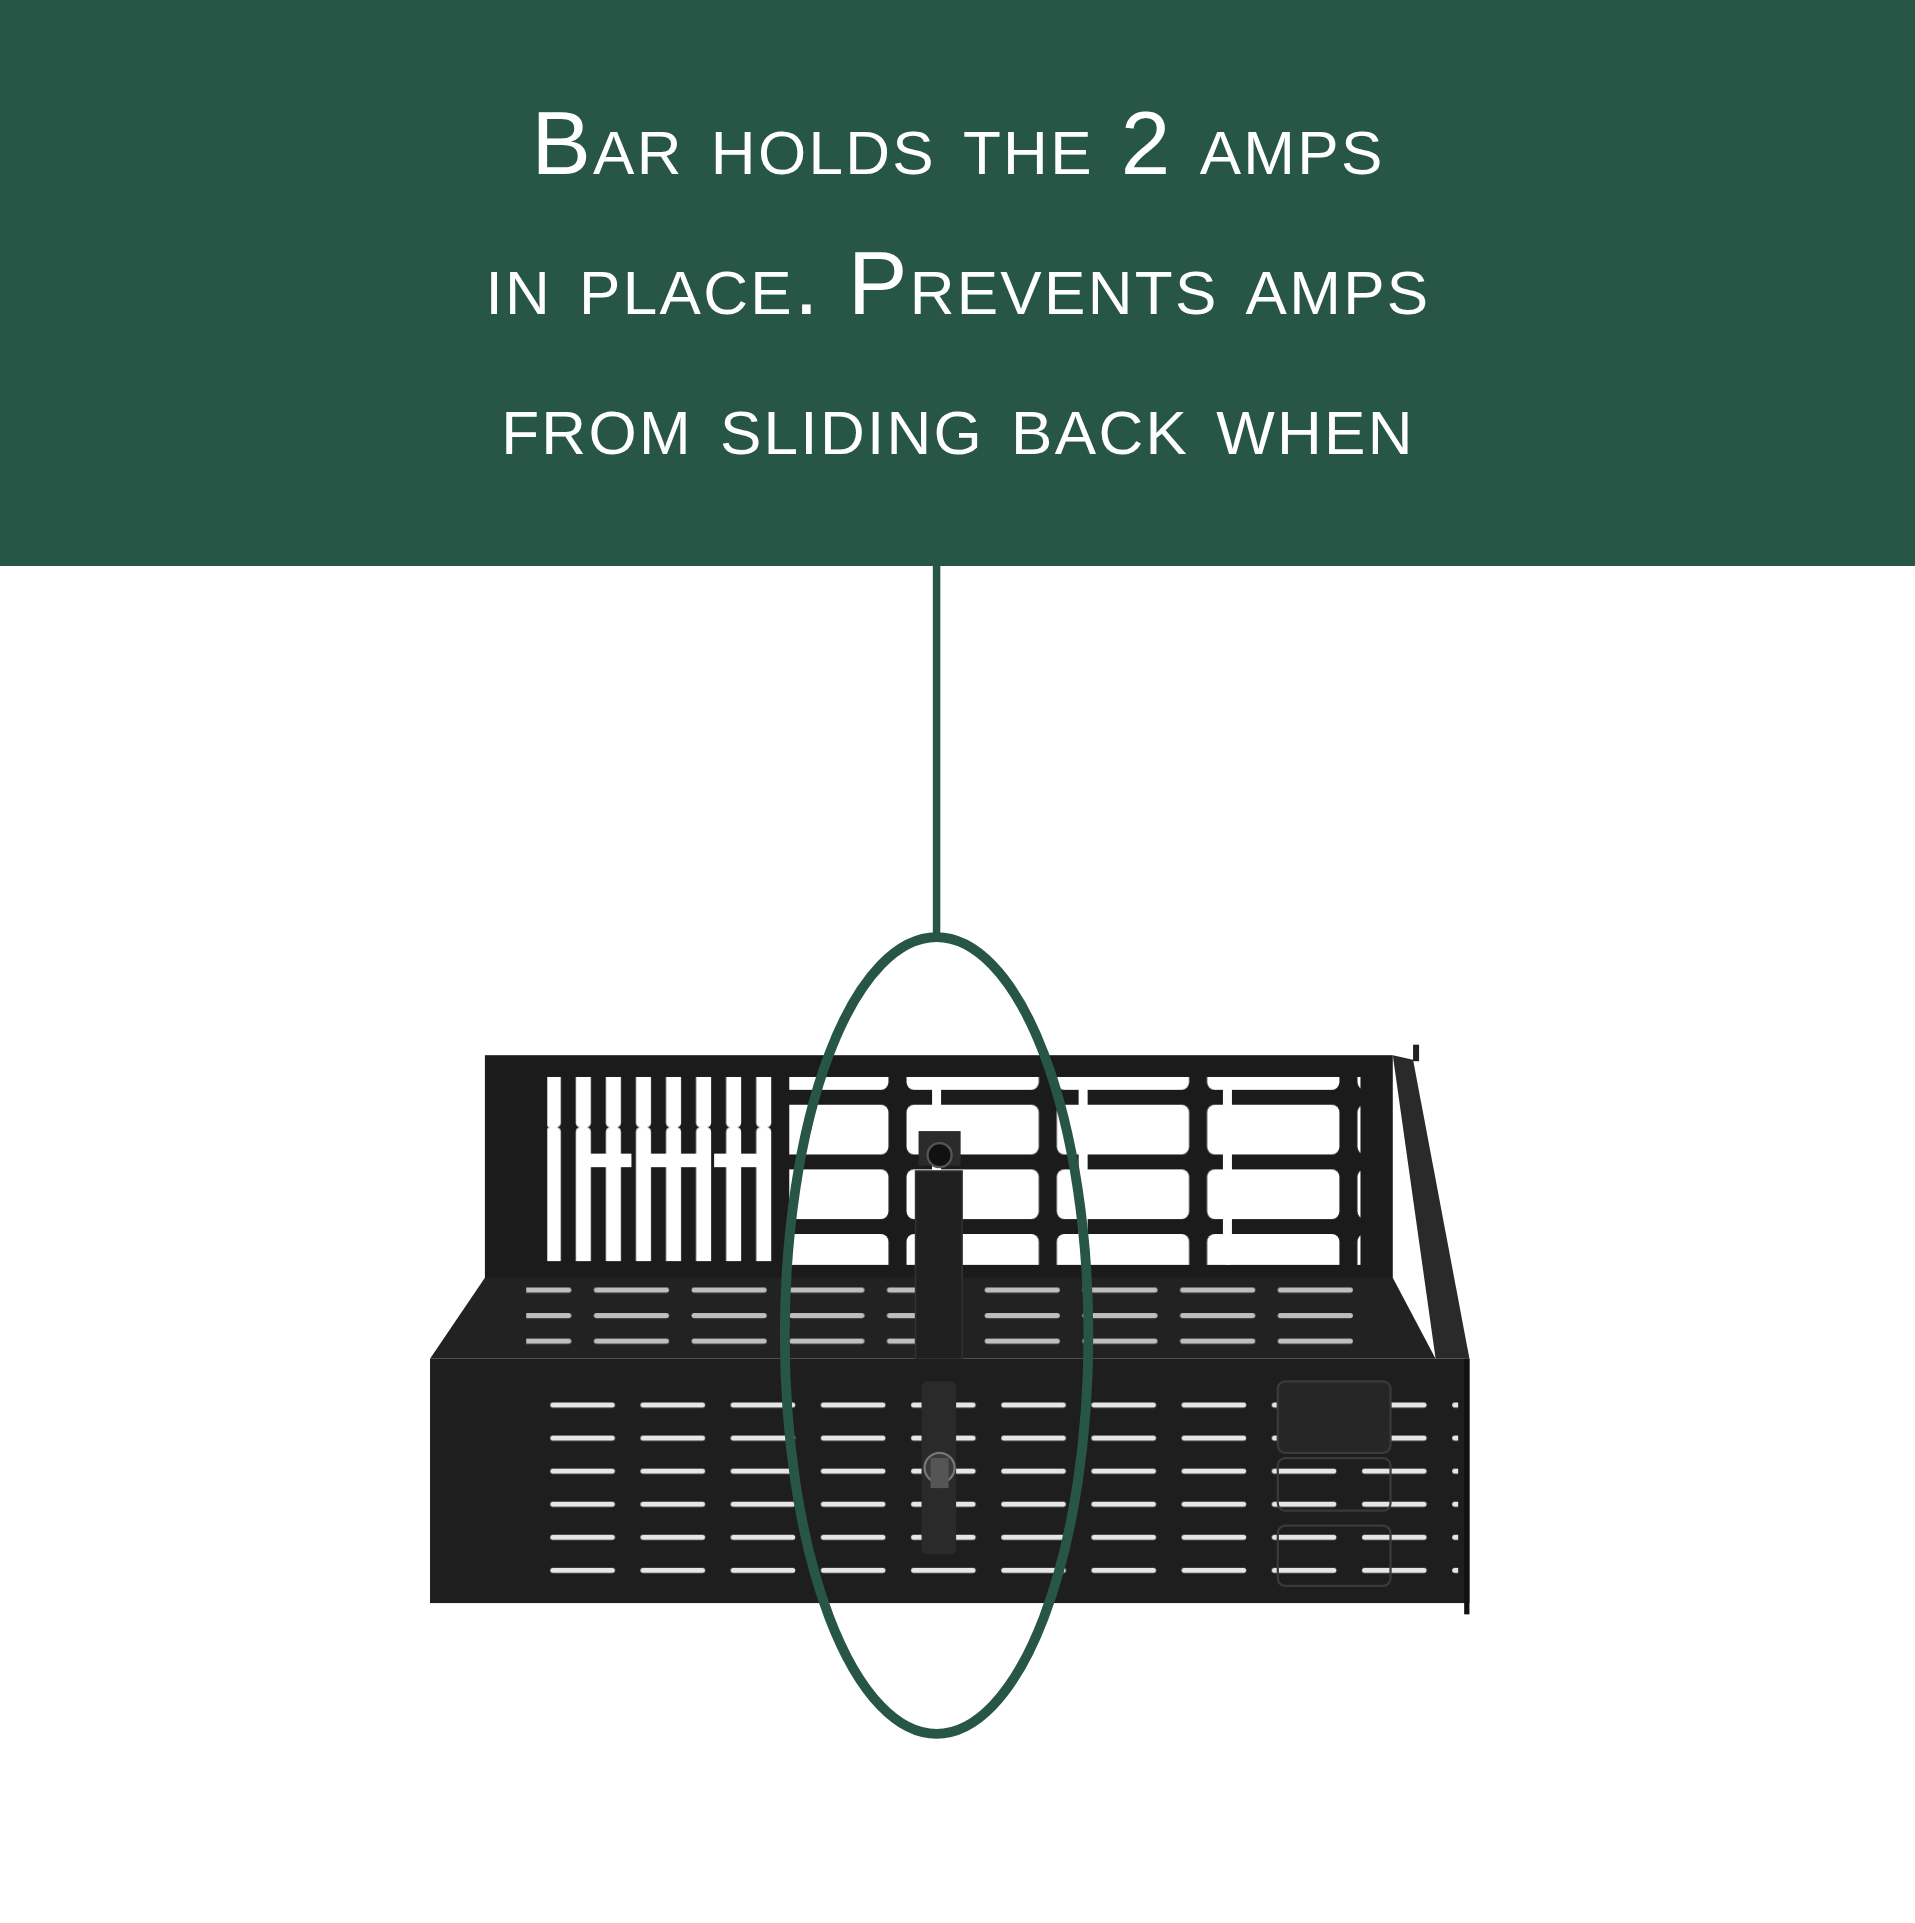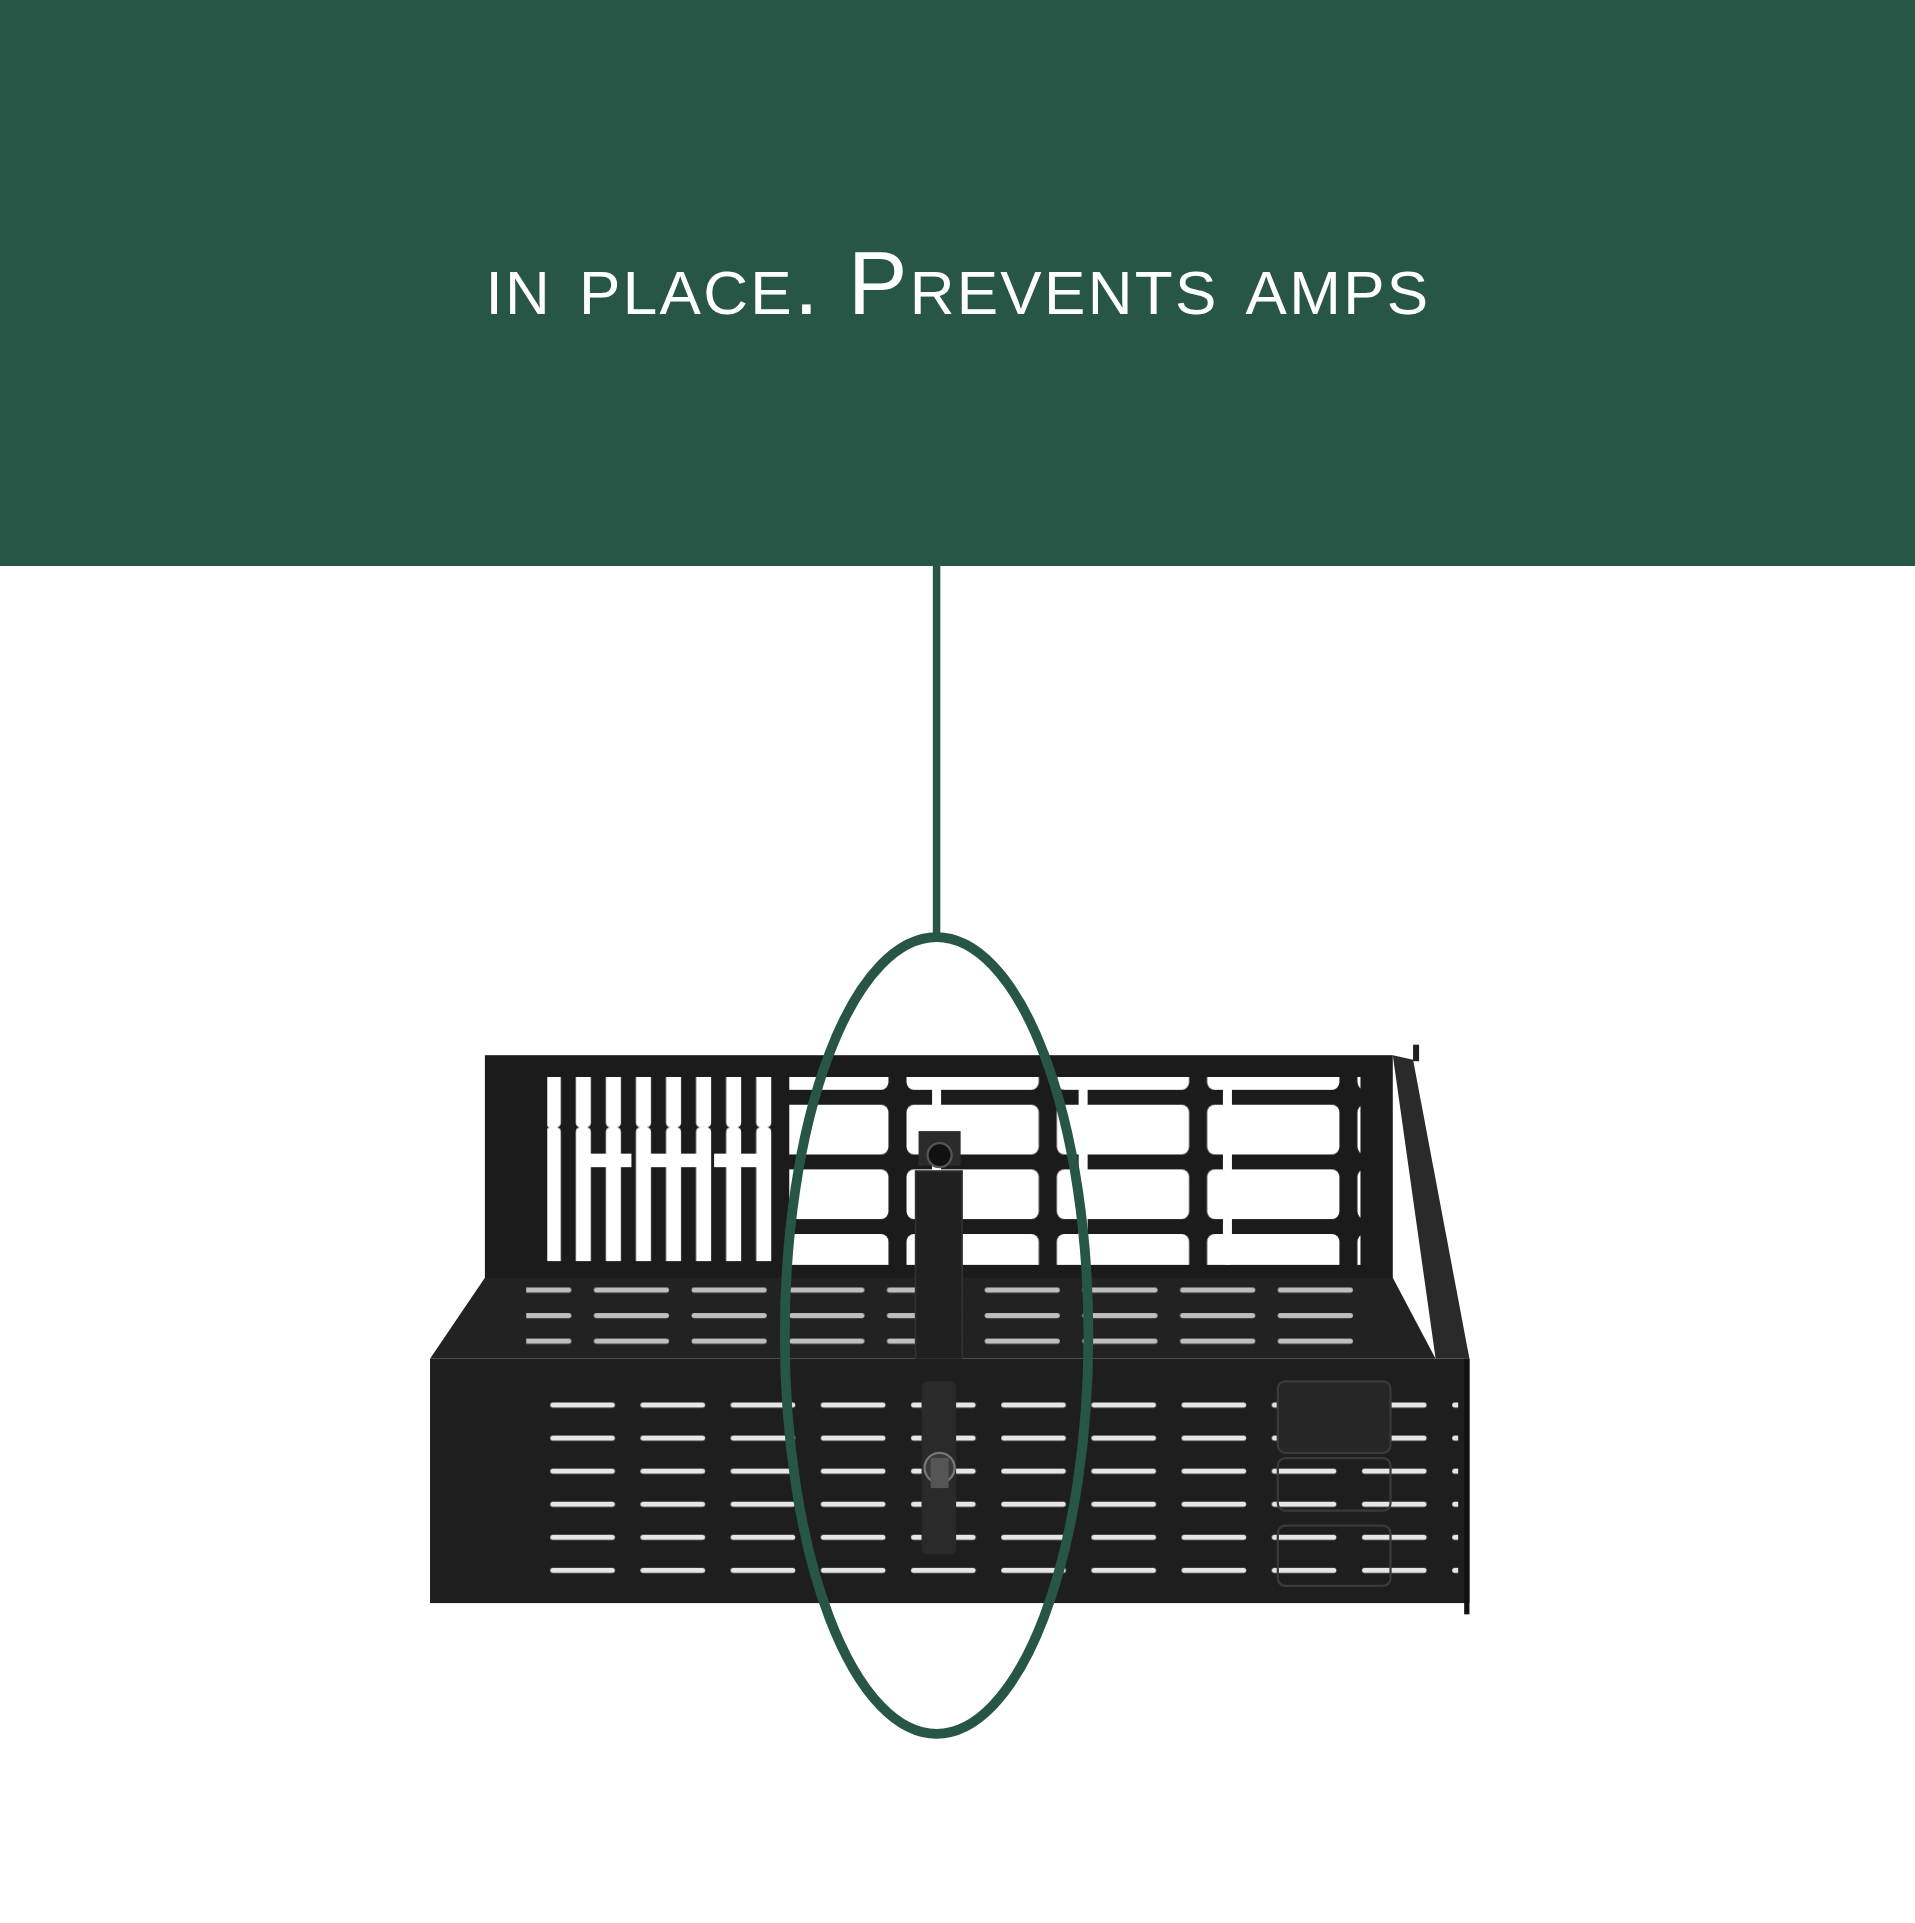--- a/index.html
+++ b/index.html
@@ -5,21 +5,23 @@
   html,body{margin:0;padding:0;background:#ffffff;}
   body{width:1916px;height:1924px;position:relative;overflow:hidden;font-family:"Liberation Sans","DejaVu Sans",sans-serif;}
   .banner{position:absolute;left:0;top:0;width:1916px;height:566px;background:#285646;display:flex;flex-direction:column;align-items:center;justify-content:center;}
   .line{color:#ffffff;font-size:89px;line-height:140px;letter-spacing:2.3px;text-align:center;white-space:nowrap;font-variant:small-caps;}
   svg.scene{position:absolute;left:0;top:0;}
 </style>
 </head>
 <body>
 
 <div class="banner">
+  <div class="line">Bar holds the 2 amps</div>
   <div class="line">in place. Prevents amps</div>
+  <div class="line">from sliding back when</div>
 </div>
 
 <svg class="scene" width="1916" height="1924" viewBox="0 0 2549 2560">
   <defs>
     <pattern id="backGrid" x="0" y="0" width="200" height="86" patternUnits="userSpaceOnUse">
       <rect x="6" y="8" width="176" height="66" rx="10" fill="#ffffff"></rect>
     </pattern>
     <pattern id="slots" x="0" y="0" width="130" height="34" patternUnits="userSpaceOnUse">
       <rect x="10" y="13" width="100" height="7" rx="3.5" fill="#d9d9d9"></rect>
     </pattern>

